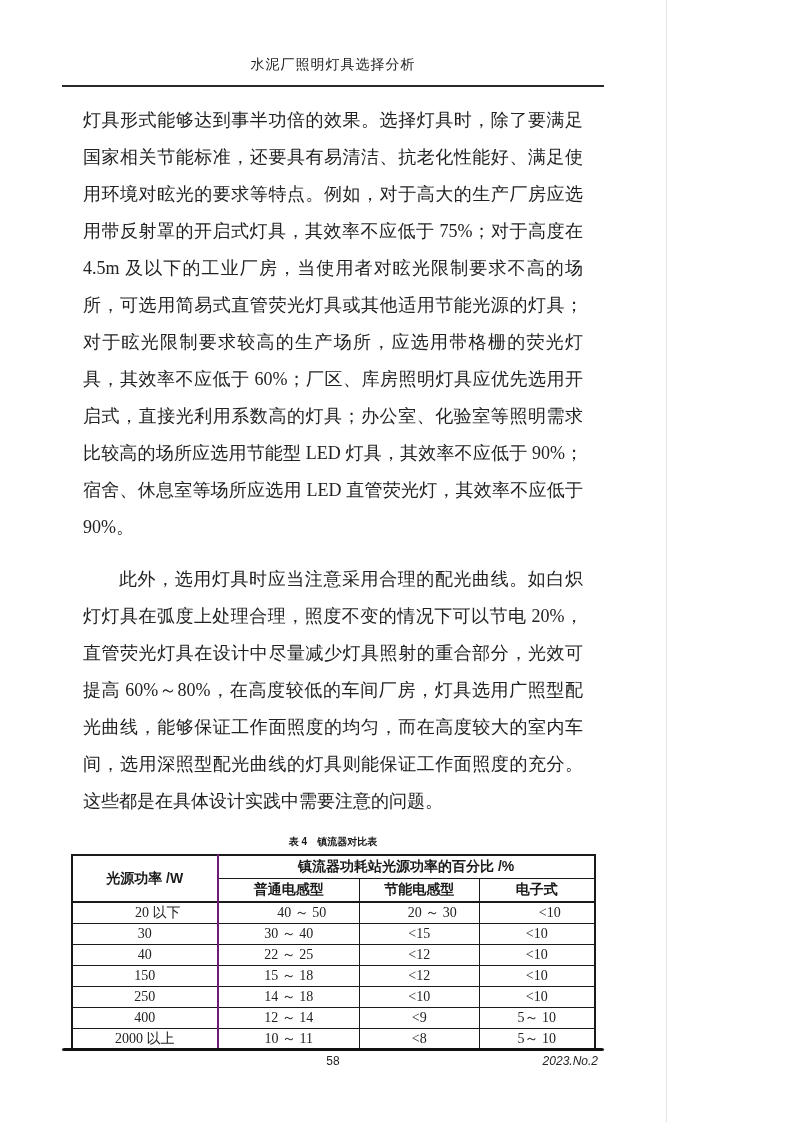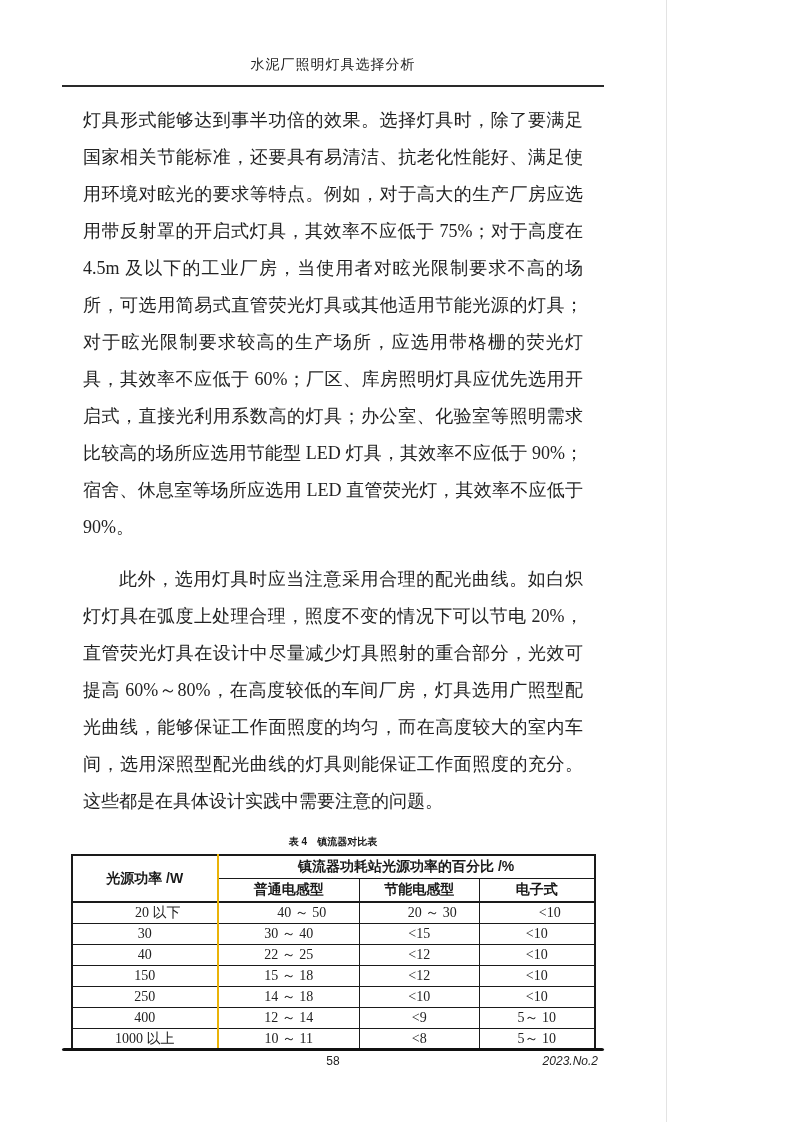--- a/index.html
+++ b/index.html
@@ -69,21 +69,21 @@
     height:22px;
     color:#1a1a1a;
   }
   table.ballast td {
     font-size:14px;
     height:20px;
     font-weight:normal;
     color:#222;
   }
   
-  table.ballast th.col-power, table.ballast td.col-power { border-right:2px solid #eab308; }
+  table.ballast th.col-power, table.ballast td.col-power { border-right:2px solid #701a75; }
   table.ballast tbody tr:first-child td { border-top:2px solid #1a1a1a;padding-left:28px; }
   
   .closing-wrap { margin-top:9px; }
   
   .footer {
     position:absolute;
     left:62px; right:62px;
     top:1048px;
   }
   .footer-rule { height:3px; background:#111; border-radius:2px/1.5px; }
@@ -163,21 +163,21 @@
             <td>&lt;10</td>
             <td>&lt;10</td>
           </tr>
           <tr>
             <td class="col-power">400</td>
             <td>12 ～ 14</td>
             <td>&lt;9</td>
             <td>5～ 10</td>
           </tr>
           <tr>
-            <td class="col-power">1000 以上</td>
+            <td class="col-power">2000 以上</td>
             <td>10 ～ 11</td>
             <td>&lt;8</td>
             <td>5～ 10</td>
           </tr>
         </tbody>
     </table>
 
 
   </div>
 

